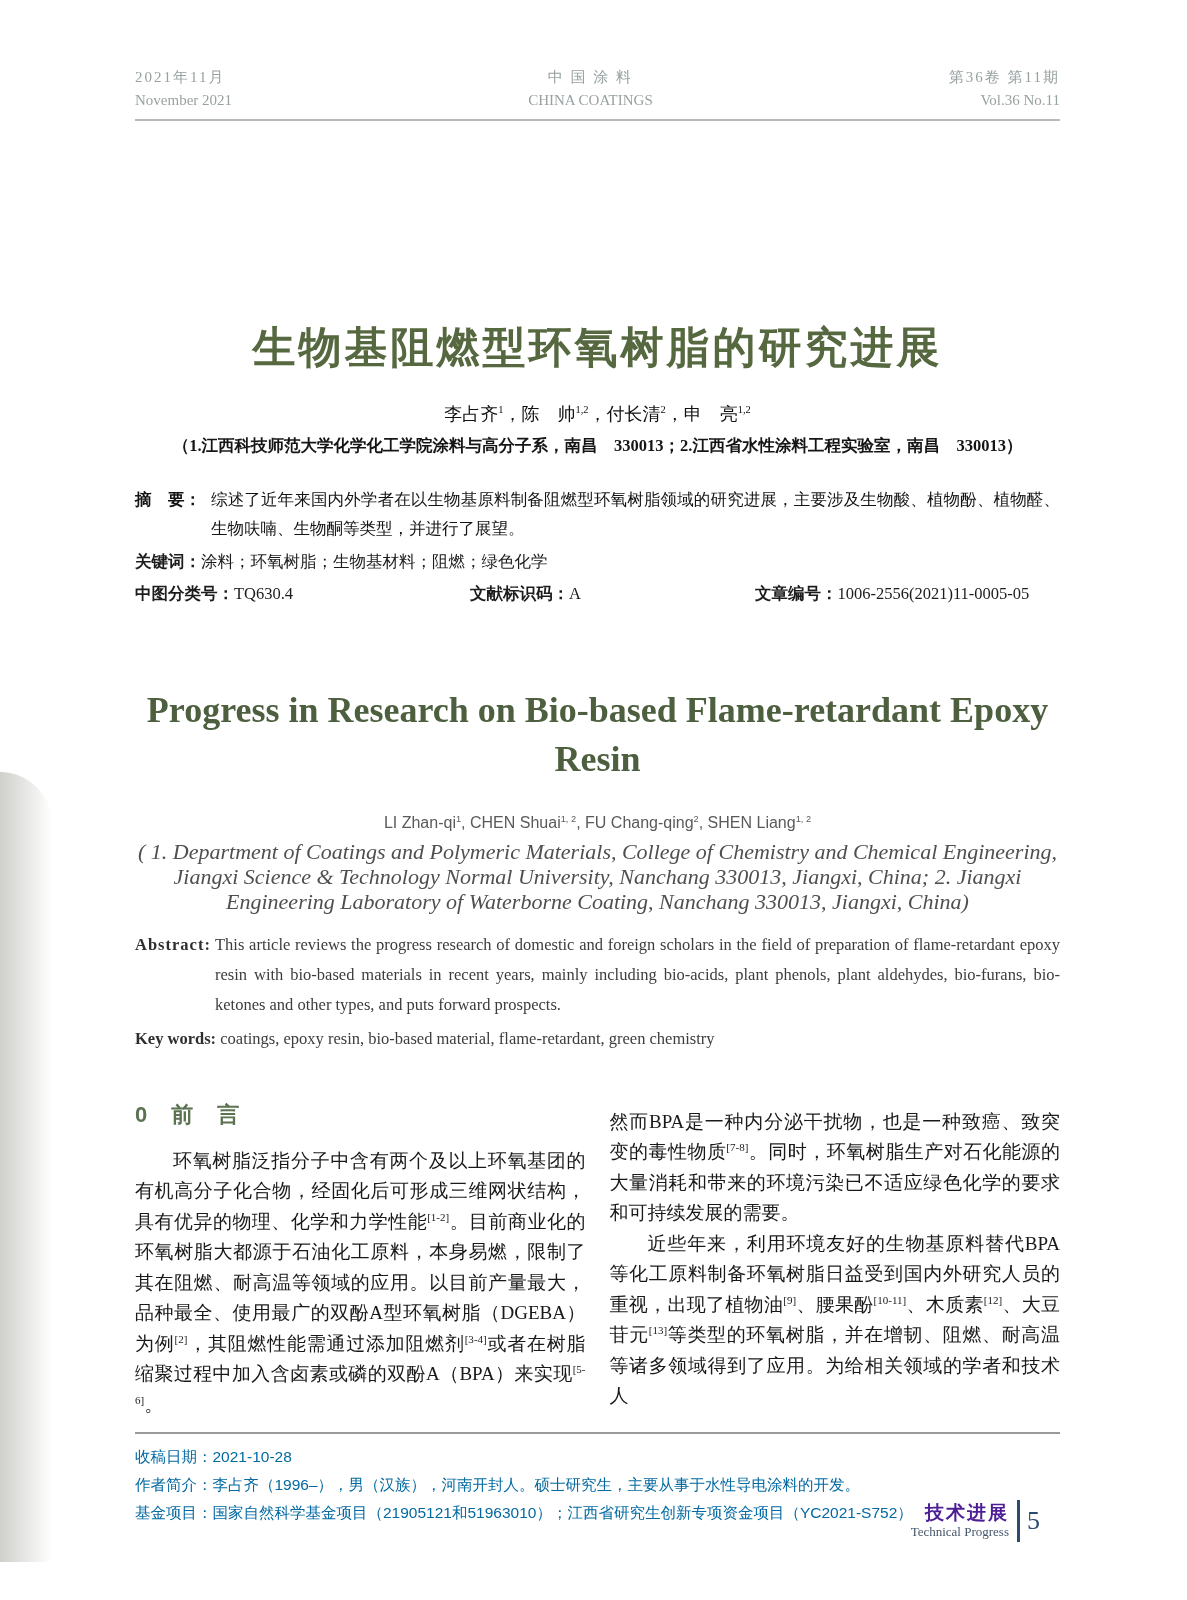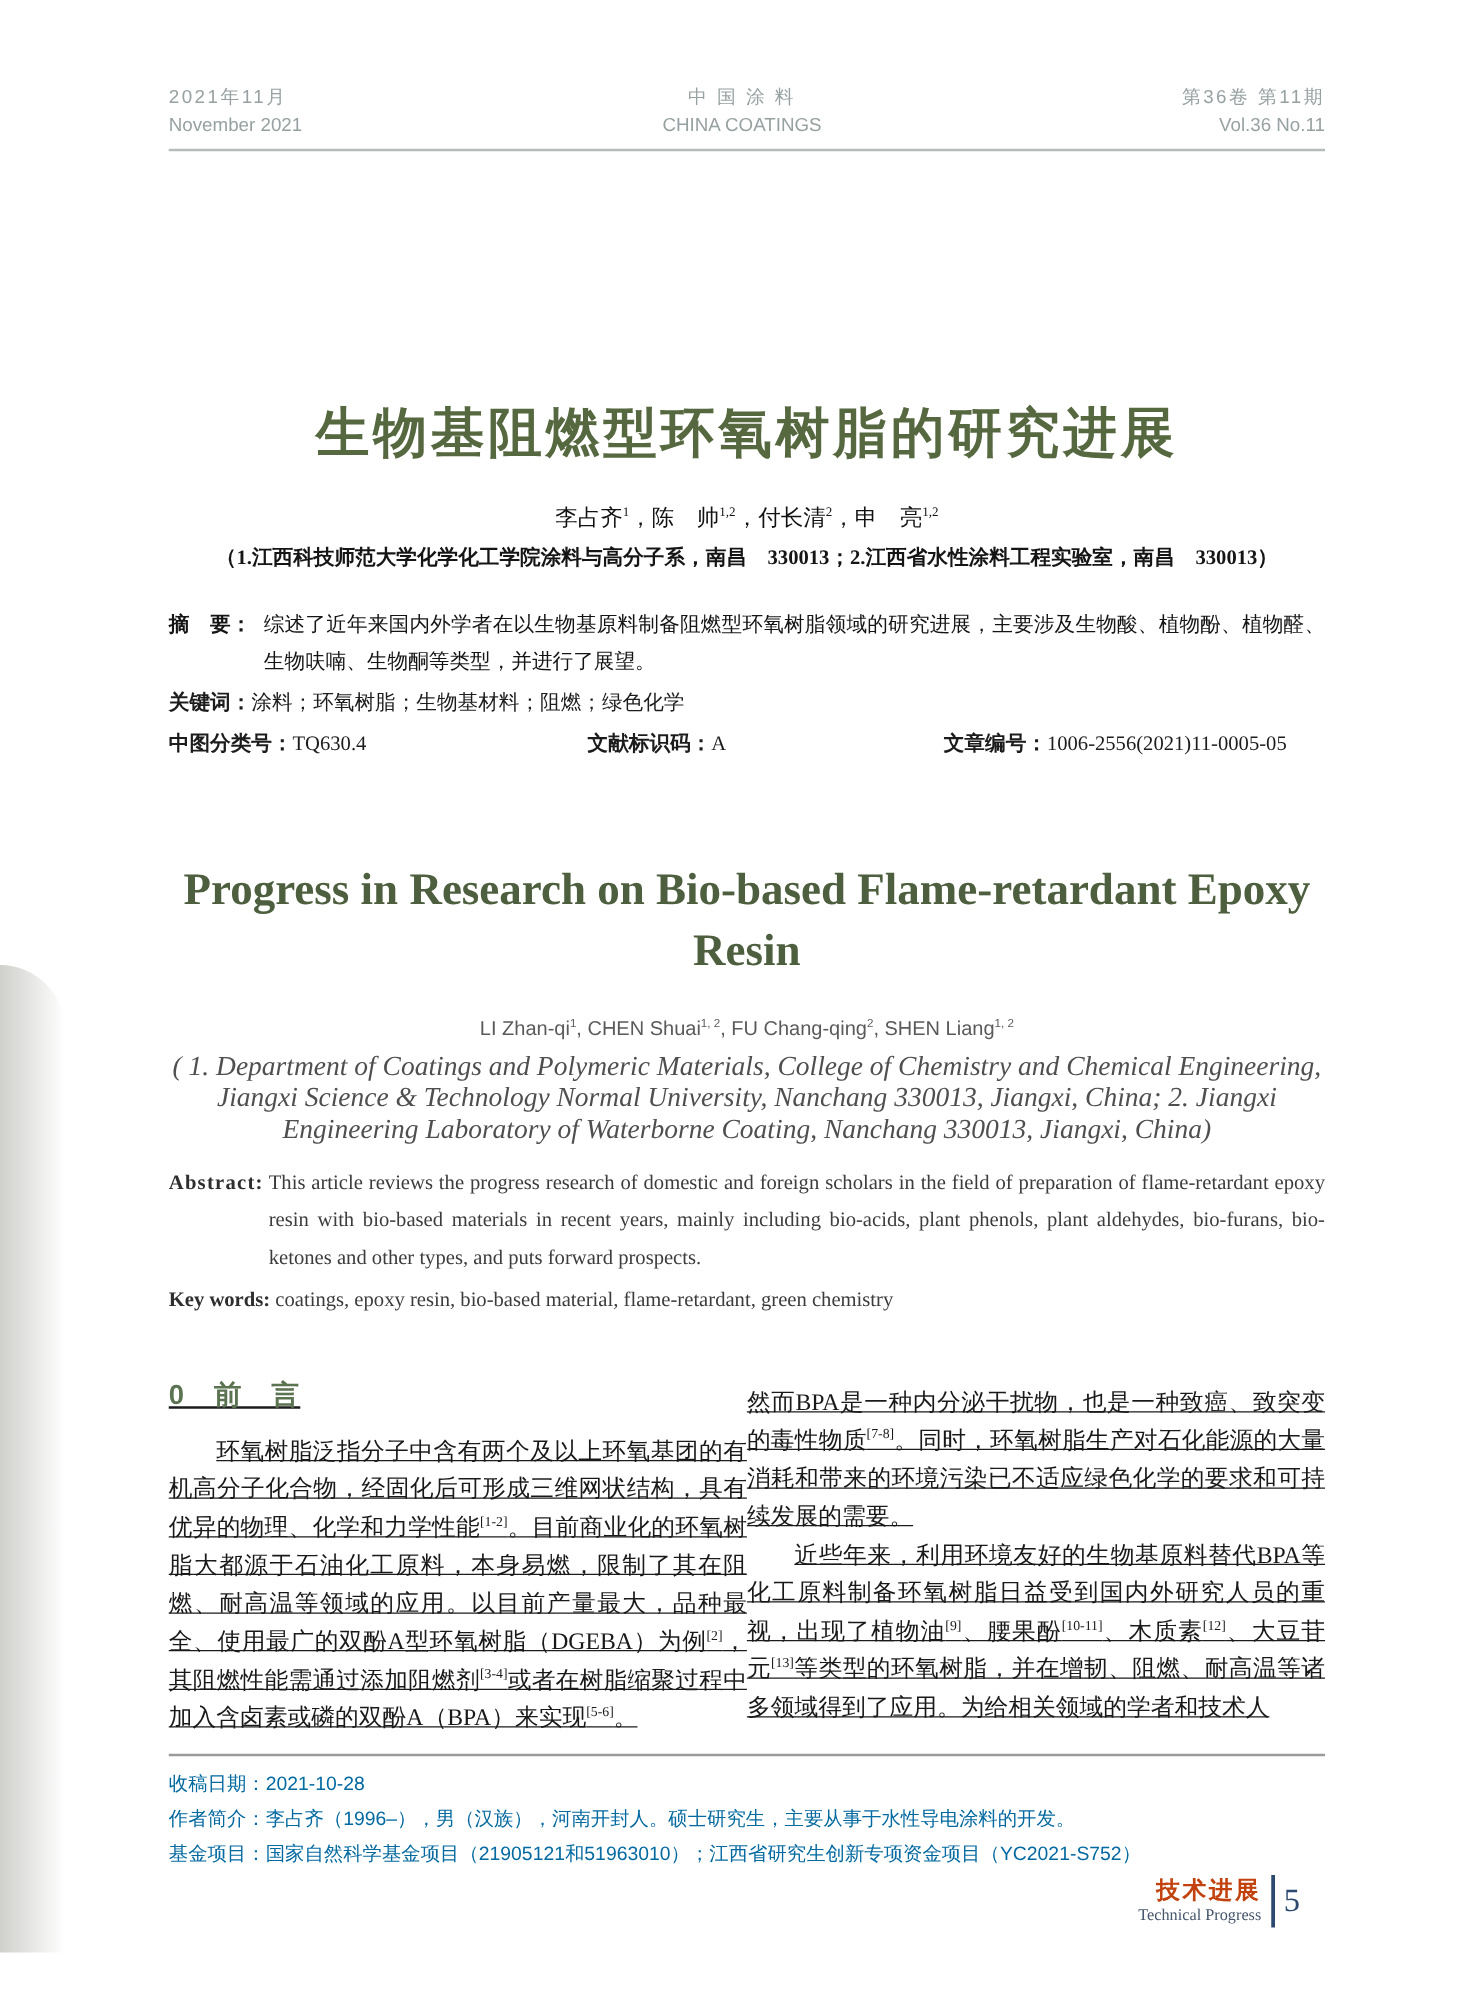--- a/index.html
+++ b/index.html
@@ -11,21 +11,21 @@
   .edge-shadow{
     position:absolute;left:0;top:772px;width:52px;height:790px;
     background:linear-gradient(to right, rgba(168,168,162,0.55), rgba(255,255,255,0));
     border-top-right-radius:60px;pointer-events:none;
   }
   .content{margin:0 127px 0 135px;}
   
   .header{
     margin-top:66px;display:flex;justify-content:space-between;align-items:flex-end;
     padding-bottom:7px;border-bottom:2px solid #b6bcbc;
-    color:#98a1a1;font-family:Liberation Sans, sans-serif;font-size:15px;line-height:23px;
+    color:#98a1a1;font-family:Liberation Serif, serif;font-size:15px;line-height:23px;
   }
   .header .c{text-align:center;}
   .header .r{text-align:right;}
   .hd-cn{letter-spacing:2px;}
   
   .title-cn{
     margin-top:200px;text-align:center;font-family:"Liberation Sans", sans-serif;
     font-size:43px;font-weight:900;letter-spacing:3px;color:#56683f;line-height:52px;
   }
   .authors-cn{margin-top:22px;text-align:center;font-size:18px;color:#111;}
@@ -44,21 +44,21 @@
     margin-top:78px;text-align:center;font-weight:700;font-size:36px;line-height:49px;
     color:#4d5f3e;max-width:930px;margin-left:auto;margin-right:auto;
   }
   .authors-en{margin-top:16px;text-align:center;font-family:"Liberation Sans", sans-serif;font-size:16px;color:#5a5a5a;}
   .affiliation-en{margin-top:7px;text-align:center;font-style:italic;font-size:22px;line-height:25px;color:#4f4f4f;max-width:930px;margin-left:auto;margin-right:auto;}
   .abs-en{margin-top:16px;position:relative;padding-left:80px;font-size:16.5px;line-height:30px;color:#3c3c3c;text-align:justify;}
   .abs-en .lbl{position:absolute;left:0;top:0;font-weight:700;letter-spacing:1px;color:#2e2e2e;}
   .kw-en{margin-top:4px;font-size:16.5px;line-height:30px;color:#3c3c3c;}
   .kw-en .lbl{font-weight:700;color:#2e2e2e;}
   
-  .cols{margin-top:46px;display:flex;text-decoration:underline;}
+  .cols{margin-top:46px;display:flex;gap:24px;}
   .col{flex:1;min-width:0;}
   .sec-heading{
     font-family:"Liberation Sans", sans-serif;font-weight:700;font-size:22px;
     color:#5b7351;letter-spacing:1px;margin-bottom:16px;
   }
   .body-par{
     font-size:19px;line-height:30.5px;text-align:justify;color:#191919;
     text-indent:2em;margin:0;
   }
   .body-par.cont{text-indent:0;}
@@ -66,21 +66,21 @@
   
   .footnotes{
     margin-top:12px;border-top:2px solid #9a9a9a;padding-top:9px;
     font-family:"Liberation Sans", sans-serif;font-size:15.5px;line-height:28px;color:#0369a1;
   }
   
   .footer{
     position:absolute;top:1500px;right:147px;display:flex;align-items:center;
   }
   .footer .labels{text-align:right;margin-right:8px;}
-  .footer .cn{font-family:"Liberation Sans", sans-serif;font-weight:700;font-size:19px;color:#c2410c;letter-spacing:2px;line-height:22px;}
+  .footer .cn{font-family:"Liberation Sans", sans-serif;font-weight:700;font-size:19px;color:#4c1d95;letter-spacing:2px;line-height:22px;}
   .footer .en{font-size:13px;color:#45566b;line-height:16px;}
   .footer .bar{width:3px;height:42px;background:#2c4a70;margin-right:7px;}
   .footer .pg{font-size:26px;color:#2c4a70;}
 </style>
 </head>
 <body>
 
 <div class="edge-shadow"></div>
 
 <div class="content">

